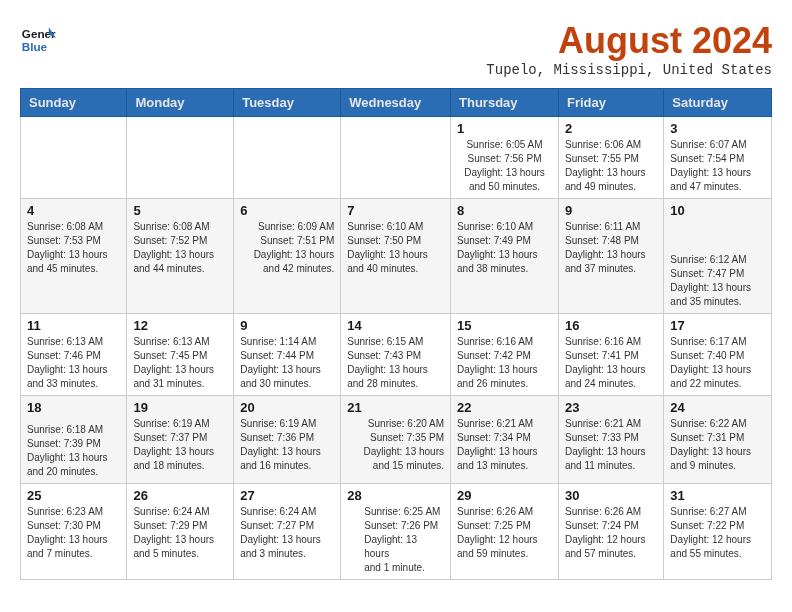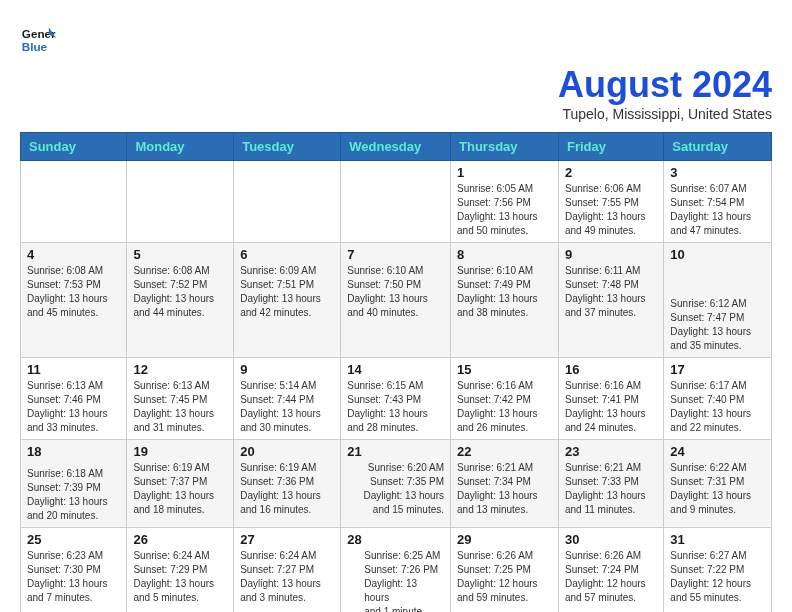--- a/index.html
+++ b/index.html
@@ -24,35 +24,35 @@
     .logo-icon {
       width: 36px;
       height: 36px;
     }
     .title-block {
       text-align: right;
     }
     .month-title {
       font-size: 36px;
       font-weight: bold;
-      color: #1d4ed8;
-      margin-top: 44px;
+      color: #c2410c;
     }
     .location {
       font-size: 14px;
       color: #333;
+      font-family: Liberation Mono, monospace;
     }
     table {
       width: 100%;
       border-collapse: collapse;
       font-size: 11px;
     }
     thead tr th {
       background-color: #2a6db5;
-      color: #5eead4;
+      color: #e5e5e5;
       text-align: left;
       padding: 6px 8px;
       font-size: 13px;
       font-weight: bold;
       border: 1px solid #1a5a99;
     }
     tbody tr td {
       border: 1px solid #ccc;
       vertical-align: top;
       padding: 4px 6px;
@@ -107,21 +107,21 @@
       </tr>
   </thead>
   <tbody id="calendar-body">
   <tr>
         <td class="empty"></td>
         <td class="empty"></td>
         <td class="empty"></td>
         <td class="empty"></td>
         <td>
           <span class="day-num">1</span>
-          <div class="day-info" style="white-space: pre-line;">Sunrise: 6:05 AM
+          <div class="day-info" style="white-space: pre-line; text-align: center;">Sunrise: 6:05 AM
 Sunset: 7:56 PM
 Daylight: 13 hours
 and 50 minutes.</div>
         </td>
         <td>
           <span class="day-num">2</span>
           <div class="day-info" style="white-space: pre-line;">Sunrise: 6:06 AM
 Sunset: 7:55 PM
 Daylight: 13 hours
 and 49 minutes.</div>
@@ -144,21 +144,21 @@
         </td>
         <td>
           <span class="day-num">5</span>
           <div class="day-info" style="white-space: pre-line;">Sunrise: 6:08 AM
 Sunset: 7:52 PM
 Daylight: 13 hours
 and 44 minutes.</div>
         </td>
         <td>
           <span class="day-num">6</span>
-          <div class="day-info" style="white-space: pre-line;">Sunrise: 6:09 AM
+          <div class="day-info" style="white-space: pre-line; text-align: right;">Sunrise: 6:09 AM
 Sunset: 7:51 PM
 Daylight: 13 hours
 and 42 minutes.</div>
         </td>
         <td>
           <span class="day-num">7</span>
           <div class="day-info" style="white-space: pre-line;">Sunrise: 6:10 AM
 Sunset: 7:50 PM
 Daylight: 13 hours
 and 40 minutes.</div>
@@ -195,21 +195,21 @@
         </td>
         <td>
           <span class="day-num">12</span>
           <div class="day-info" style="white-space: pre-line;">Sunrise: 6:13 AM
 Sunset: 7:45 PM
 Daylight: 13 hours
 and 31 minutes.</div>
         </td>
         <td>
           <span class="day-num">9</span>
-          <div class="day-info" style="white-space: pre-line;">Sunrise: 5:14 AM
+          <div class="day-info" style="white-space: pre-line;">Sunrise: 1:14 AM
 Sunset: 7:44 PM
 Daylight: 13 hours
 and 30 minutes.</div>
         </td>
         <td>
           <span class="day-num">14</span>
           <div class="day-info" style="white-space: pre-line;">Sunrise: 6:15 AM
 Sunset: 7:43 PM
 Daylight: 13 hours
 and 28 minutes.</div>

